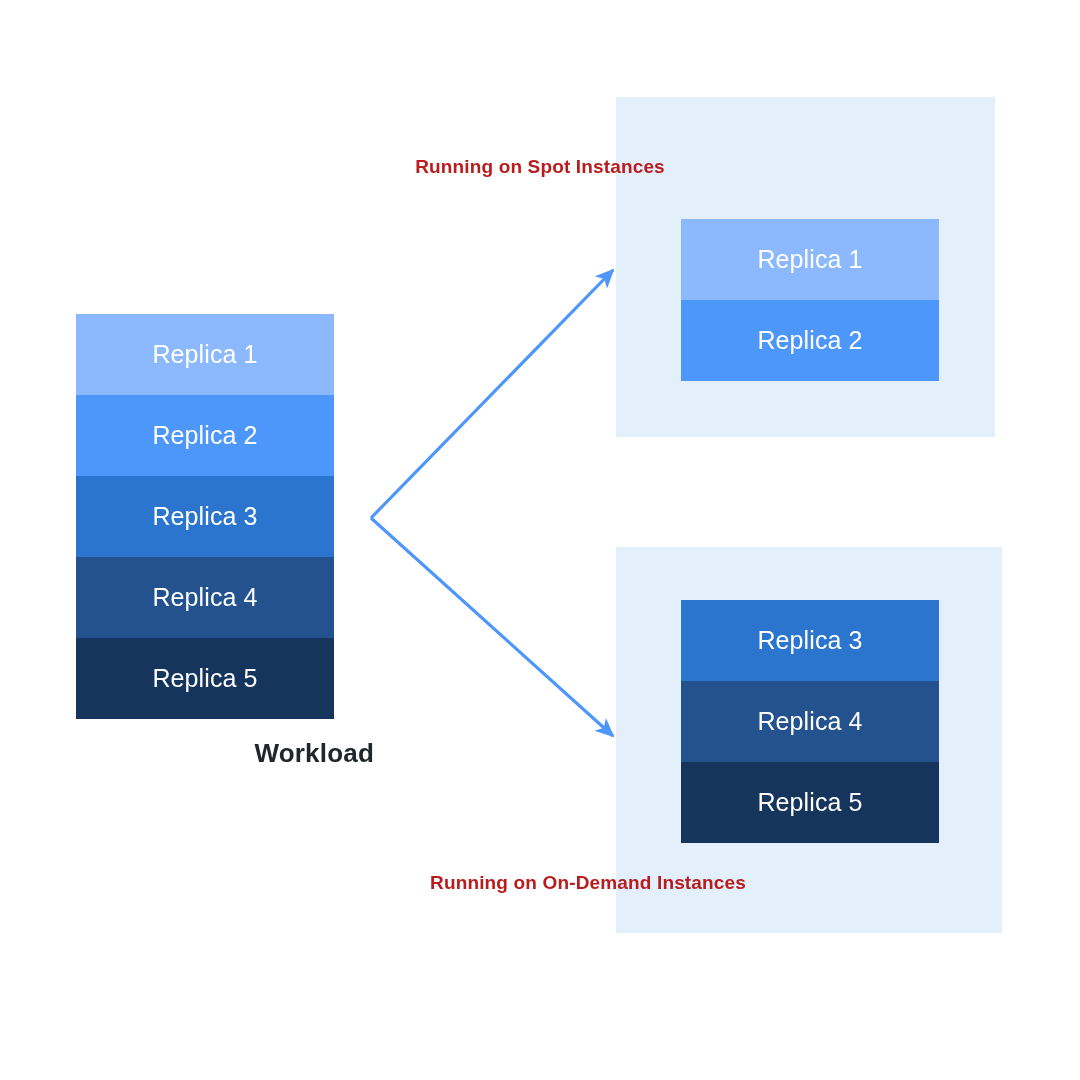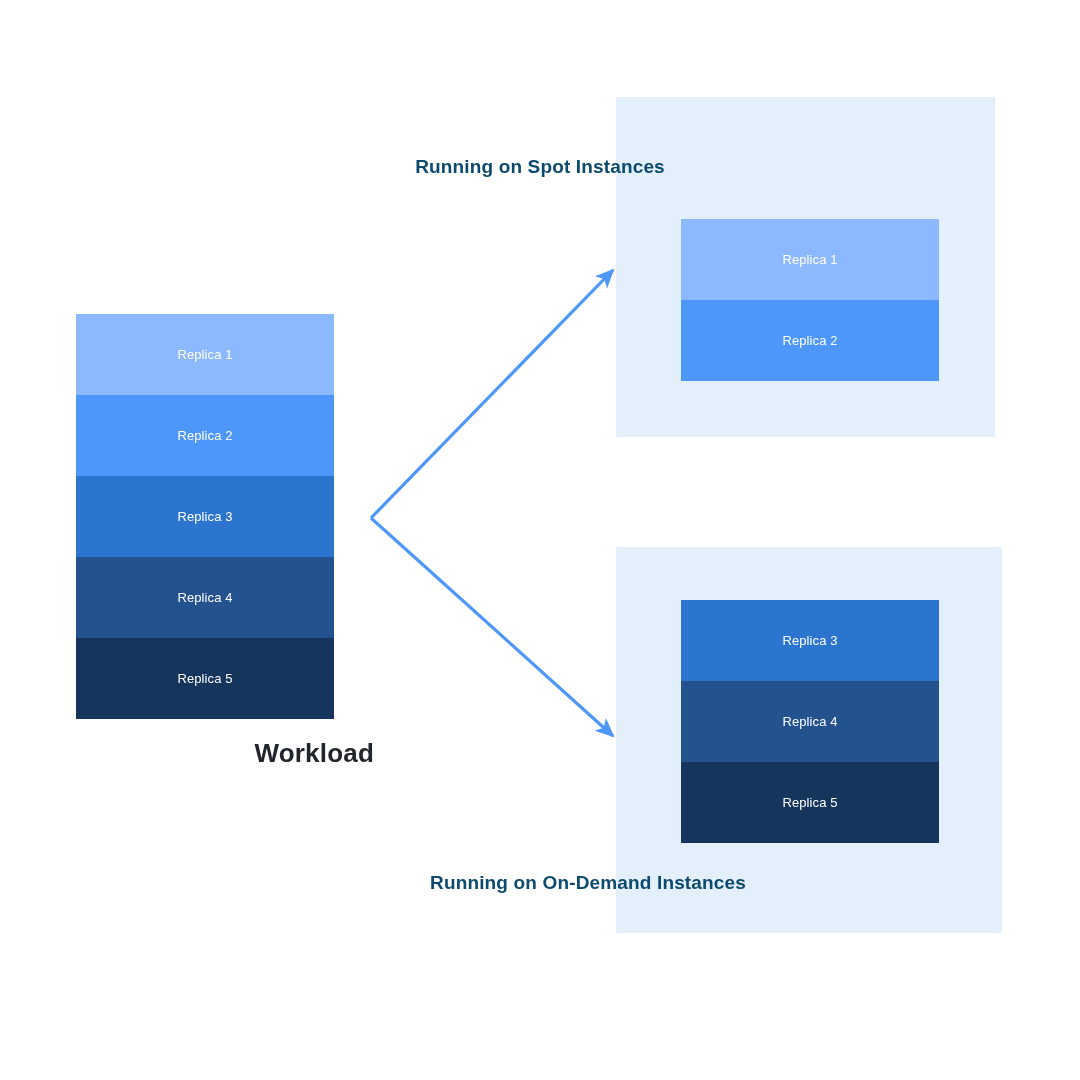--- a/index.html
+++ b/index.html
@@ -31,21 +31,21 @@
   }
 
   
   .replica {
     position: absolute;
     display: flex;
     align-items: center;
     justify-content: center;
     box-sizing: border-box;
     color: #ffffff;
-    font-size: 13px;
+    font-size: 25px;
     font-weight: 400;
     letter-spacing: 0.1px;
     line-height: 1;
     white-space: nowrap;
   }
 
   
   #workload-group {
     position: absolute;
     left: 76px;
@@ -92,21 +92,21 @@
     width: 386px;
     height: 386px;
   }
   .panel-title {
     position: absolute;
     left: 0;
     width: 100%;
     text-align: center;
     font-size: 19px;
     font-weight: 700;
-    color: #0c4a6e;
+    color: #b91c1c;
     letter-spacing: 0.15px;
     white-space: nowrap;
   }
   #panel-spot-title { top: 156px; }
   #panel-ondemand-title { top: 872px; padding-left: 48px; }
 
   .panel-stack {
     position: absolute;
     left: 681px;
     width: 258px;

